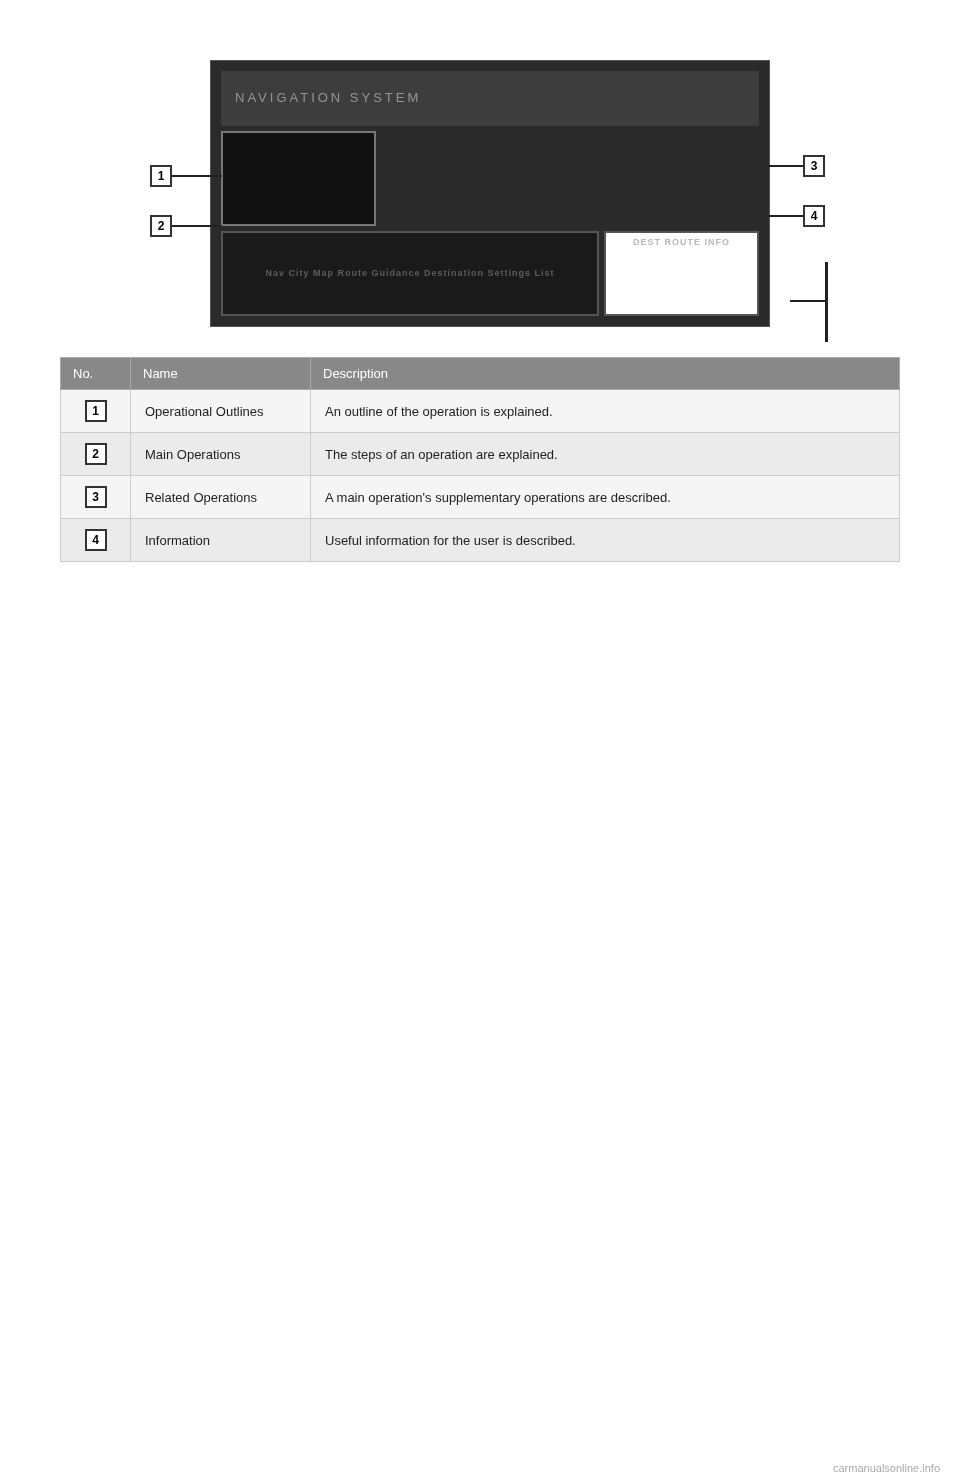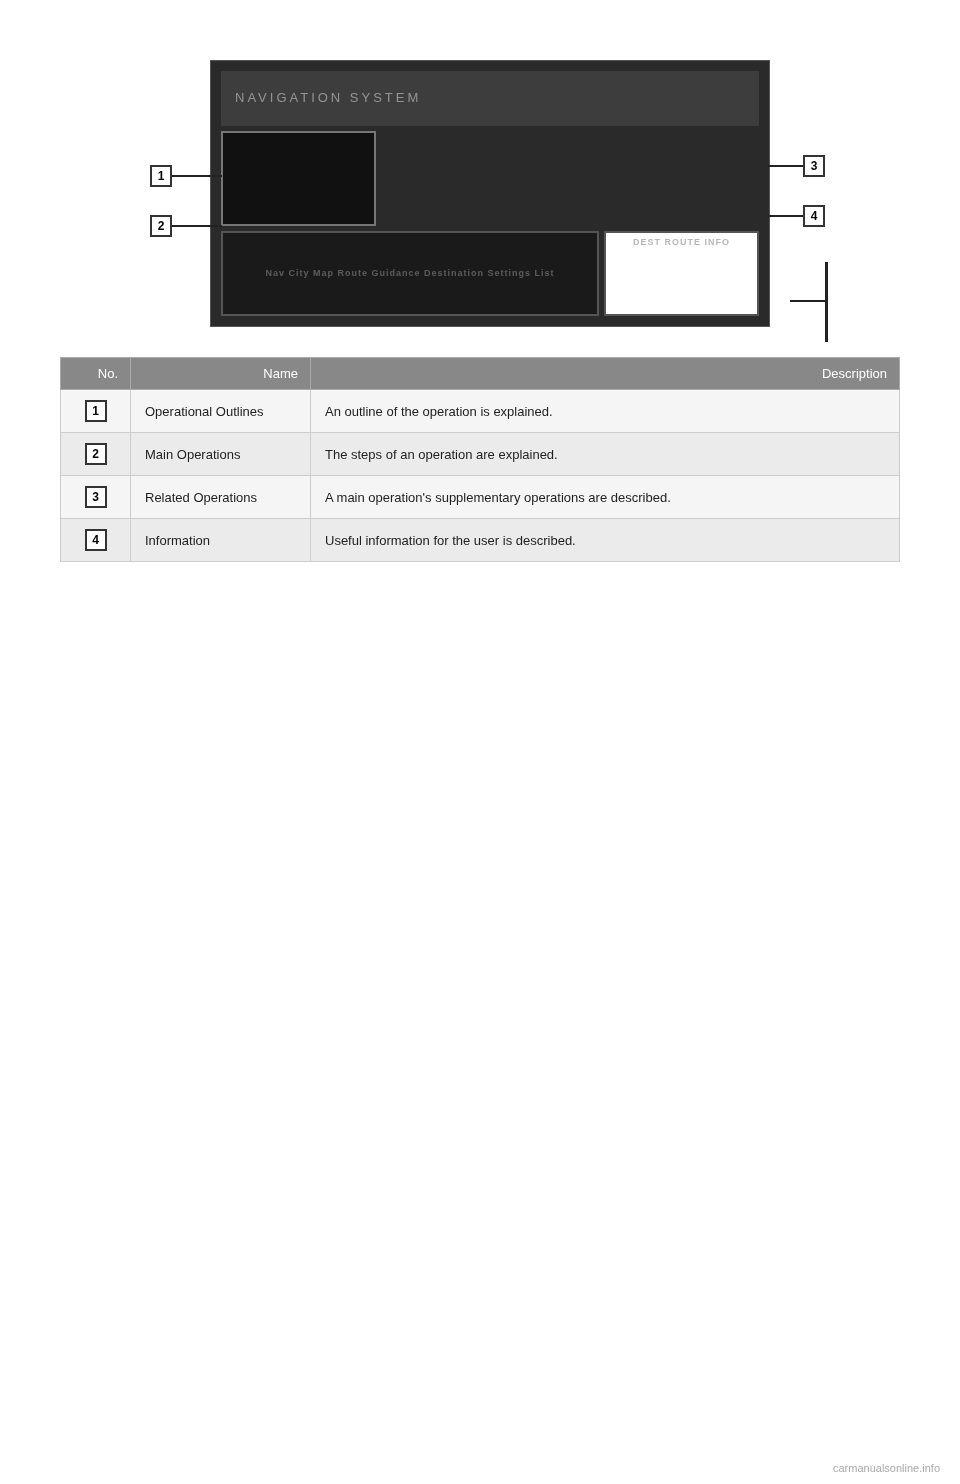--- a/index.html
+++ b/index.html
@@ -53,21 +53,21 @@
     .info-table {
       width: 100%;
       border-collapse: collapse;
       margin-top: 10px;
     }
 
     .info-table th {
       background: #888;
       color: #fff;
       padding: 8px 12px;
-      text-align: right;
+      text-align: left;
       font-size: 13px;
       font-weight: normal;
       border: 1px solid #aaa;
     }
 
     .info-table th.col-no {
       width: 70px;
     }
 
     .info-table th.col-name {

